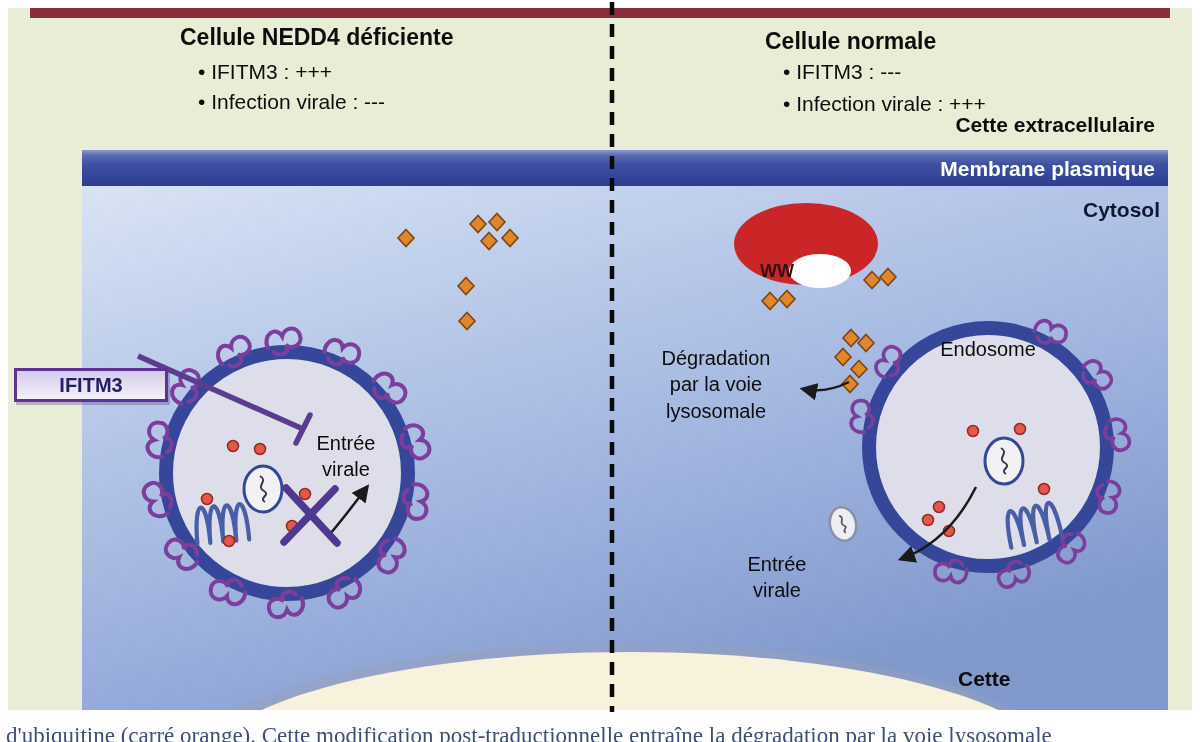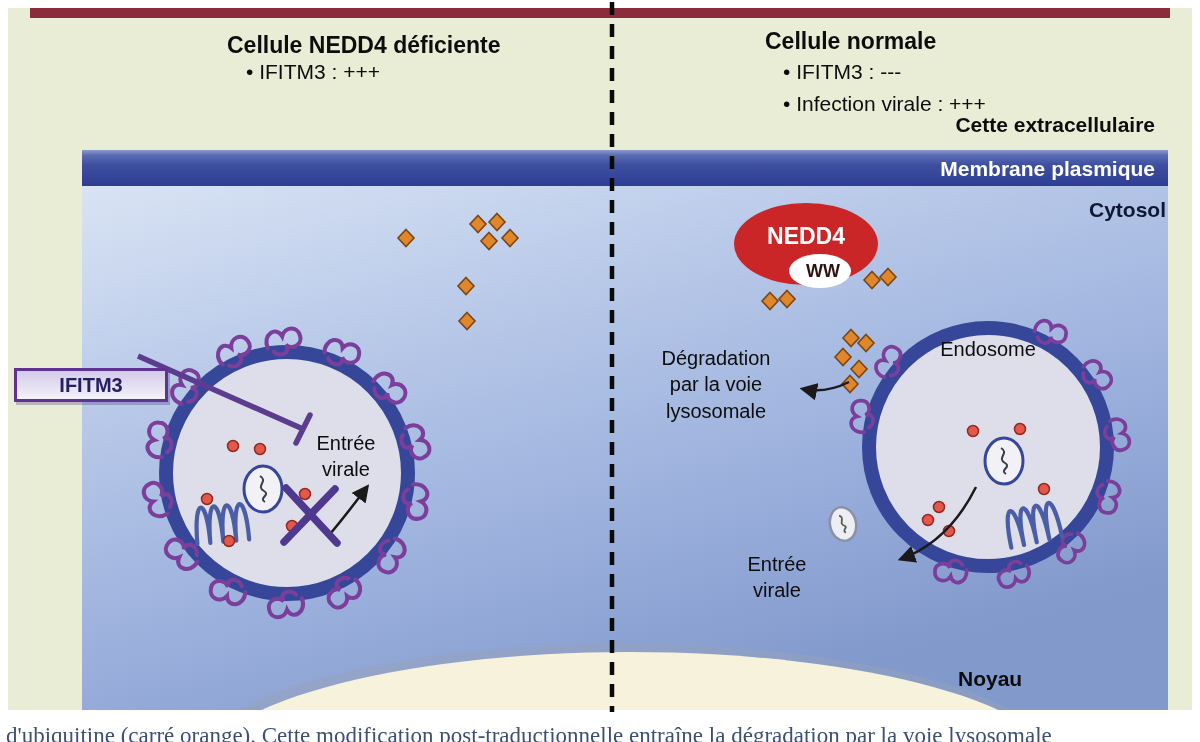--- a/index.html
+++ b/index.html
@@ -14,21 +14,21 @@
   .wrapc{white-space:normal;text-align:center;font-size:20px;line-height:1.32;}
   .membrane-lbl{color:#ffffff;margin-left:16px;}
   .cytosol-lbl{color:#101733;}
   #ifitm3box{position:absolute;z-index:2;left:14px;top:324px;width:148px;height:28px;
       border:3px solid #5F3394;background:linear-gradient(180deg,#D3CBE8,#F4F2FA);
       box-shadow:2px 3px 0 rgba(70,50,120,.3);
       display:flex;align-items:center;justify-content:center;
       font-weight:bold;font-size:20px;color:#262063;margin-top:44px;}
   #nedd4lbl{left:734px;top:223px;width:144px;text-align:center;font-size:23px;
       font-weight:bold;color:#ffffff;}
-  #wwlbl{left:780px;top:261px;width:60px;text-align:right;font-size:18px;
+  #wwlbl{left:747px;top:261px;width:60px;text-align:center;font-size:18px;
       font-weight:bold;color:#30110f;}
   #caption{left:0;top:723px;width:1200px;padding-left:6px;box-sizing:border-box;
       font-family:"Liberation Serif",serif;font-size:23px;color:#3E4F71;}
 </style>
 </head>
 <body>
 
 <div id="fig">
 
 <svg id="art" width="1200" height="742" viewBox="0 0 1200 742" xmlns="http://www.w3.org/2000/svg">
@@ -167,37 +167,37 @@
       <use href="#rdot" transform="translate(928 520)"></use>
       <use href="#rdot" transform="translate(949 531)"></use>
     </g>
     <path d="M976,487 C958,523 934,547 901,559" fill="none" stroke="#1a1a1a" stroke-width="2.5" marker-end="url(#ah)"></path>
     <use href="#virusFree" transform="translate(843 524) rotate(-12)"></use>
   </g>
 
   <line x1="612" y1="2" x2="612" y2="712" stroke="#0a0a0a" stroke-width="4.5" stroke-dasharray="13 9"></line>
 </svg>
 
-<div class="lbl title" style="left:180px;top:32px;margin-left:47px;">Cellule NEDD4 déficiente</div>
-<div class="lbl bullet" style="left:198px;top:60px;margin-left:48px;">• IFITM3 : +++</div>
+<div class="lbl title" style="left:180px;top:24px;">Cellule NEDD4 déficiente</div>
+<div class="lbl bullet" style="left:198px;top:60px;">• IFITM3 : +++</div>
+<div class="lbl bullet" style="left:198px;top:90px;">• Infection virale : ---</div>
 
 <div class="lbl title" style="left:765px;top:28px;">Cellule normale</div>
 <div class="lbl bullet" style="left:783px;top:60px;text-align:center;">• IFITM3 : ---</div>
 <div class="lbl bullet" style="left:783px;top:92px;">• Infection virale : +++</div>
 
 <div class="lbl region" style="right:45px;top:113px;">Cette extracellulaire</div>
 <div class="lbl region membrane-lbl" style="right:45px;top:157px;">Membrane plasmique</div>
-<div class="lbl region cytosol-lbl" style="right:34px;top:198px;">Cytosol</div>
-<div class="lbl region" style="left:958px;top:667px;">Noyau</div>
+<div class="lbl region cytosol-lbl" style="right:40px;top:198px;">Cytosol</div>
+<div class="lbl region" style="left:958px;top:667px;">Cette</div>
 
 <div id="ifitm3box">IFITM3</div>
 
 <div class="lbl wrapc" style="left:303px;top:430px;width:86px;">Entrée virale</div>
 
-<div class="lbl" id="nedd4lbl">NEDD4</div>
 <div class="lbl" id="wwlbl">WW</div>
 
 <div class="lbl wrapc" style="left:923px;top:336px;width:130px;">Endosome</div>
 <div class="lbl wrapc" style="left:645px;top:345px;width:142px;">Dégradation par la voie lysosomale</div>
 <div class="lbl wrapc" style="left:734px;top:551px;width:86px;">Entrée virale</div>
 
 <div class="lbl" id="caption">d'ubiquitine (carré orange). Cette modification post-traductionnelle entraîne la dégradation par la voie lysosomale</div>
 
 </div>
 

